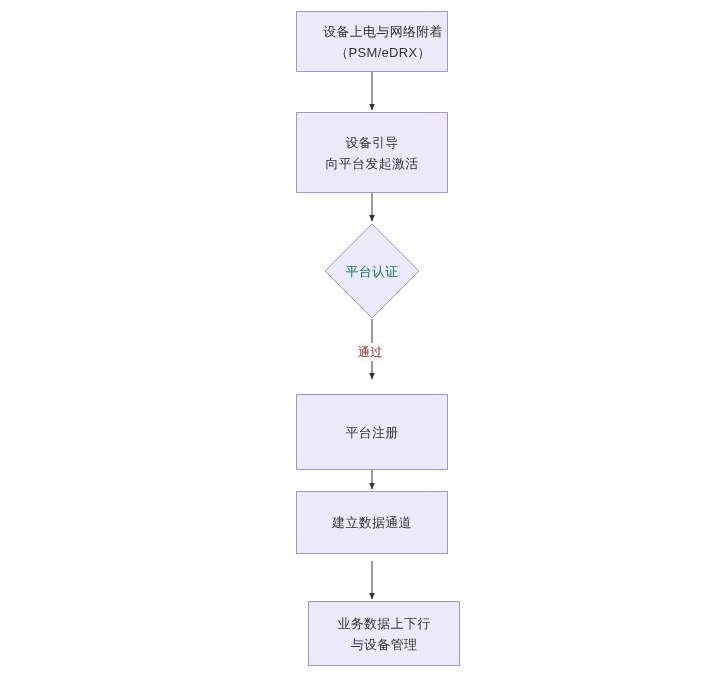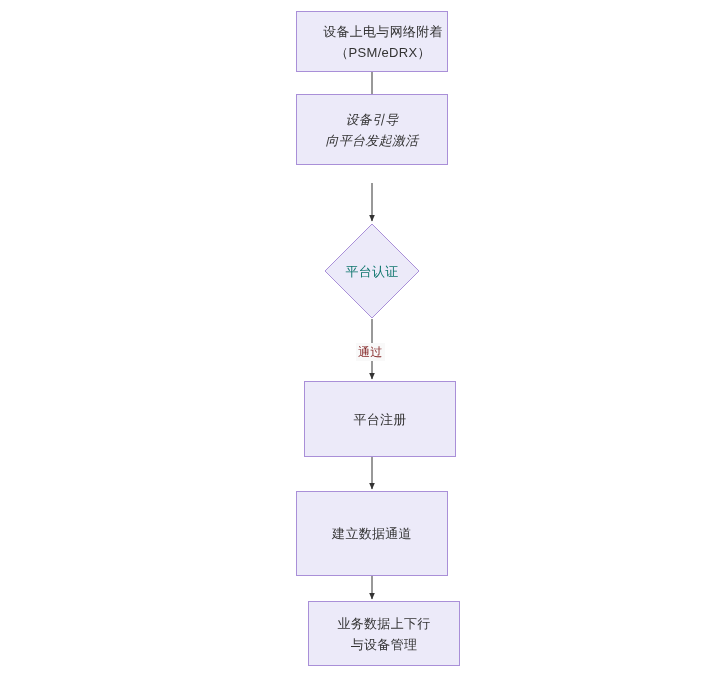--- a/index.html
+++ b/index.html
@@ -115,39 +115,39 @@
     <line x1="372" y1="457" x2="372" y2="489" stroke="#333333" stroke-width="1" marker-end="url(#arrowhead)"></line>
 
     <line x1="372" y1="561" x2="372" y2="599" stroke="#333333" stroke-width="1" marker-end="url(#arrowhead)"></line>
   </svg>
 
   <div class="node" style="left:296px; top:11px; width:152px; height:61px;padding-left:22px;">
     <span class="line1">设备上电与网络附着</span>
     <span class="line2">（PSM/eDRX）</span>
   </div>
 
-  <div class="node" style="left:296px; top:94px; width:152px; height:71px;font-style:italic;">
+  <div class="node" style="left:296px; top:112px; width:152px; height:81px;">
     <span class="line1">设备引导</span>
     <span class="line2">向平台发起激活</span>
   </div>
 
   <div class="decision">
     <svg class="diamond-shape" viewBox="0 0 96 96" xmlns="http://www.w3.org/2000/svg">
       <polygon points="48,1 95,48 48,95 1,48" fill="#ECEAF9" stroke="#A98FD8" stroke-width="1"></polygon>
     </svg>
     <div class="diamond-label">平台认证</div>
   </div>
 
   <div class="edge-label" style="left:356px; top:343px;">通过</div>
 
-  <div class="node" style="left:296px; top:381px; width:152px; height:76px;margin-left:8px;">
+  <div class="node" style="left:296px; top:394px; width:152px; height:76px;">
     <span class="line1">平台注册</span>
   </div>
 
-  <div class="node" style="left:296px; top:491px; width:152px; height:85px;gap:40px;">
+  <div class="node" style="left:296px; top:491px; width:152px; height:63px;gap:40px;">
     <span class="line1">建立数据通道</span>
   </div>
 
   <div class="node" style="left:296px; top:601px; width:152px; height:65px;margin-left:12px;">
     <span class="line1">业务数据上下行</span>
     <span class="line2">与设备管理</span>
   </div>
 
 </div>
 

